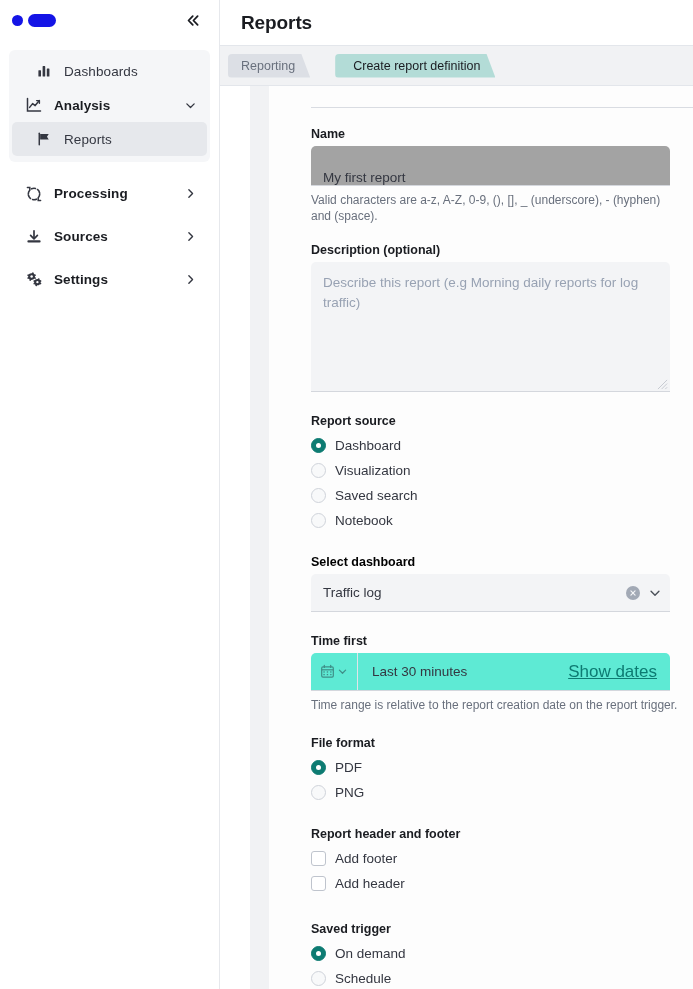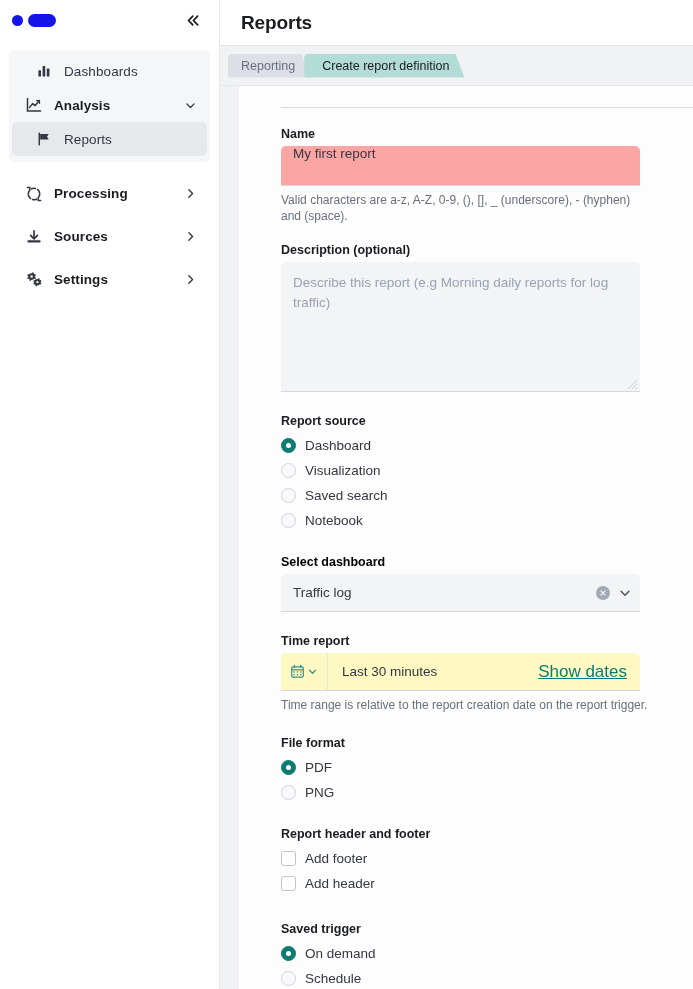--- a/index.html
+++ b/index.html
@@ -67,65 +67,66 @@
     height: 46px; display: flex; align-items: center;
     padding: 0 0 0 21px; background: #ffffff;
     border-bottom: 1px solid #e3e6eb;
   }
   .page-title { font-size: 19px; font-weight: bold; color: #1a1c21; letter-spacing: -.1px; }
 
   .crumb-bar {
     height: 40px; background: #f1f2f4;
     display: flex; align-items: center; padding-left: 8px;
     border-bottom: 1px solid #e3e6eb;
+    gap: 31px;
   }
   .crumb {
     height: 24px; display: flex; align-items: center;
     padding: 0 15px 0 13px; font-size: 12.5px; cursor: pointer;
     margin-right: -6px; position: relative;
   }
   .crumb .ctext { position: relative; z-index: 2; }
   .crumb::before {
     content: ""; position: absolute; inset: 0;
     border-radius: 4px 0 0 4px;
     clip-path: polygon(0 0, calc(100% - 9px) 0, 100% 100%, 0 100%);
     z-index: 1;
   }
   .crumb.c1 { color: #69707d; }
   .crumb.c1::before { background: #dcdfe5; }
   .crumb.c2 { color: #1a1c21; padding-left: 18px; text-align: right; }
   .crumb.c2::before { background: #b3dcd7; clip-path: polygon(0 0, calc(100% - 9px) 0, 100% 100%, 0 100%); }
 
-  .content-wrap { flex: 1; display: flex; background: #f1f2f4; overflow: hidden; }
+  .content-wrap { flex: 1; display: flex; background: #f1f2f4; overflow: hidden; margin-left: 30px; }
   .gutter { width: 19px; min-width: 19px; background: #f1f2f4; }
   .panel {
     flex: 1; background: #fdfdfd; padding: 0;
     overflow: hidden;
   }
   .form {
     padding: 0 0 0 42px; position: relative;
   }
   .hr-top {
     height: 1px; background: #d9dce2; margin: 21px 30px 0 0; width: 430px;
   }
 
   .field { margin-top: 19px; }
   .flabel {
     font-size: 12.5px; font-weight: bold; color: #1a1c21;
     display: block; margin-bottom: 5px;
   }
   .flabel.teal { color: #000000; }
 
   .txt-input {
-    width: 359px; height: 40px; background: #fca5a5;
+    width: 359px; height: 40px; background: #a3a3a3;
     border: none; border-bottom: 1px solid #d4d7dd;
     border-radius: 5px 5px 0 0;
     font-size: 13.5px; color: #343741; padding: 0 12px;
     font-family: "Liberation Sans", sans-serif;
-    display: flex; align-items: flex-start;
+    display: flex; align-items: flex-end;
   }
   .hint {
     font-size: 12px; color: #69707d; line-height: 1.35;
     margin-top: 6px; width: 355px;
   }
 
   .textarea-box {
     width: 359px; height: 130px; background: #f3f4f6;
     border: none; border-bottom: 1px solid #d4d7dd;
     border-radius: 5px 5px 0 0; position: relative;
@@ -165,21 +166,21 @@
   .select-val { flex: 1; }
   .clear-btn {
     width: 14px; height: 14px; border-radius: 50%; background: #a2a9b5;
     display: flex; align-items: center; justify-content: center;
     color: #f3f4f6; font-size: 10px; line-height: 1; margin-right: 8px;
     cursor: pointer;
   }
   .chev-sel { color: #4a5059; display: flex; align-items: center; cursor: pointer; }
 
   .timerange {
-    width: 359px; height: 38px; background: #fef9c3;
+    width: 359px; height: 38px; background: #5eead4;
     border-bottom: 1px solid #d4d7dd; border-radius: 5px 5px 0 0;
     display: flex; align-items: center;
   }
   .tr-cal {
     width: 47px; height: 100%; display: flex; align-items: center;
     justify-content: center; gap: 2px; color: #0d7b72;
     border-right: 1px solid #e1e4e9; cursor: pointer;
   }
   .tr-val { flex: 1; padding-left: 14px; font-size: 13.5px; color: #343741; }
   .tr-link {
@@ -388,21 +389,21 @@
               </span>
               <span class="chev-sel">
                 <svg width="14" height="14" viewBox="0 0 16 16">
                   <path d="M3.5 6 L8 10.5 L12.5 6" fill="none" stroke="#4a5059" stroke-width="1.6" stroke-linecap="round" stroke-linejoin="round"></path>
                 </svg>
               </span>
             </div>
           </div>
 
           <div class="sect">
-            <label class="flabel">Time report</label>
+            <label class="flabel">Time first</label>
             <div class="timerange">
               <span class="tr-cal">
                 <svg width="15" height="15" viewBox="0 0 16 16">
                   <rect x="1.8" y="3" width="12.4" height="11" rx="1.4" fill="none" stroke="#3f8f88" stroke-width="1.3"></rect>
                   <path d="M1.8 6.2 H14.2" stroke="#3f8f88" stroke-width="1.3"></path>
                   <path d="M4.6 1.5 V3.6 M11.4 1.5 V3.6" stroke="#3f8f88" stroke-width="1.4" stroke-linecap="round"></path>
                   <g fill="#3f8f88">
                     <rect x="3.6" y="7.8" width="1.5" height="1.4"></rect>
                     <rect x="7.2" y="7.8" width="1.5" height="1.4"></rect>
                     <rect x="10.8" y="7.8" width="1.5" height="1.4"></rect>

